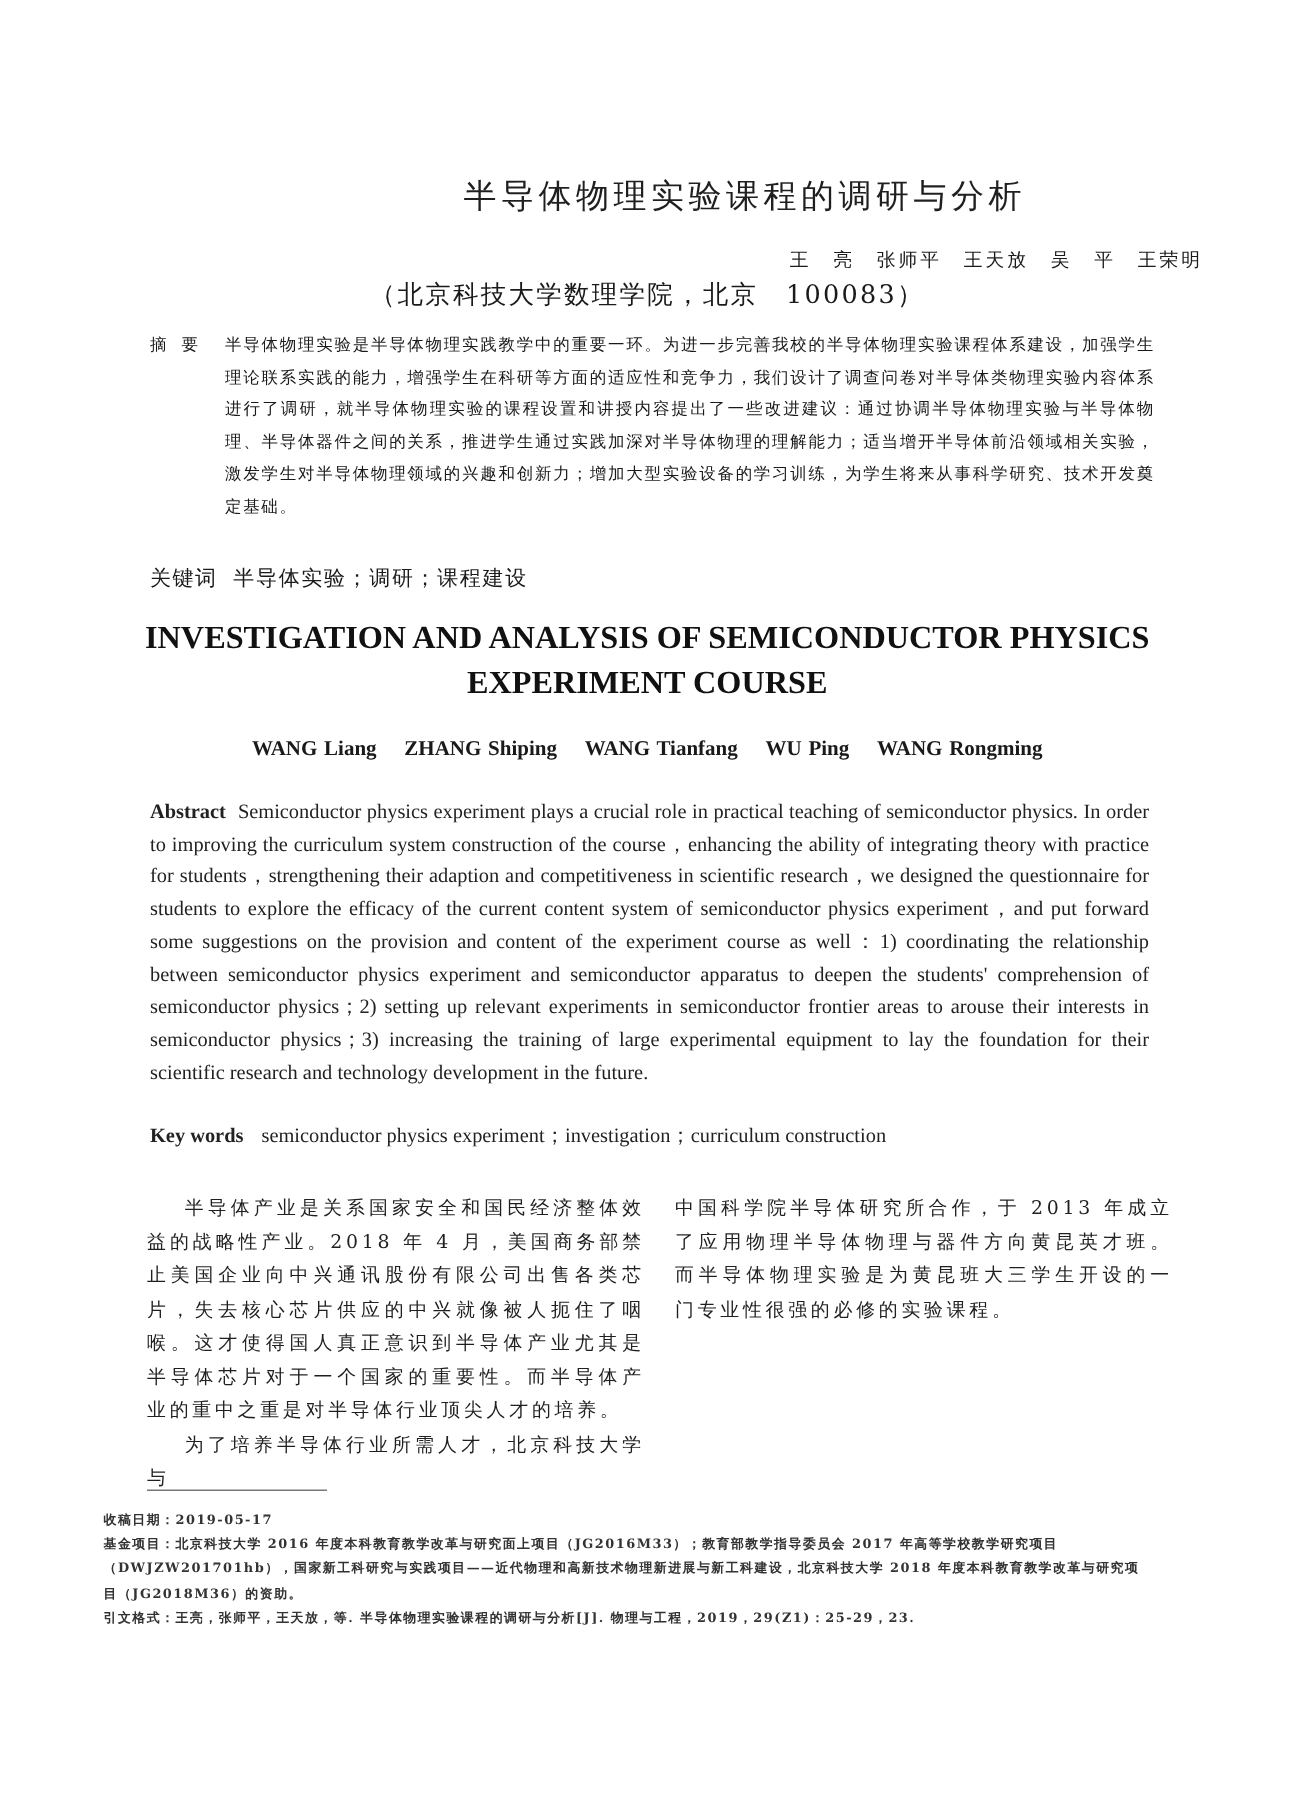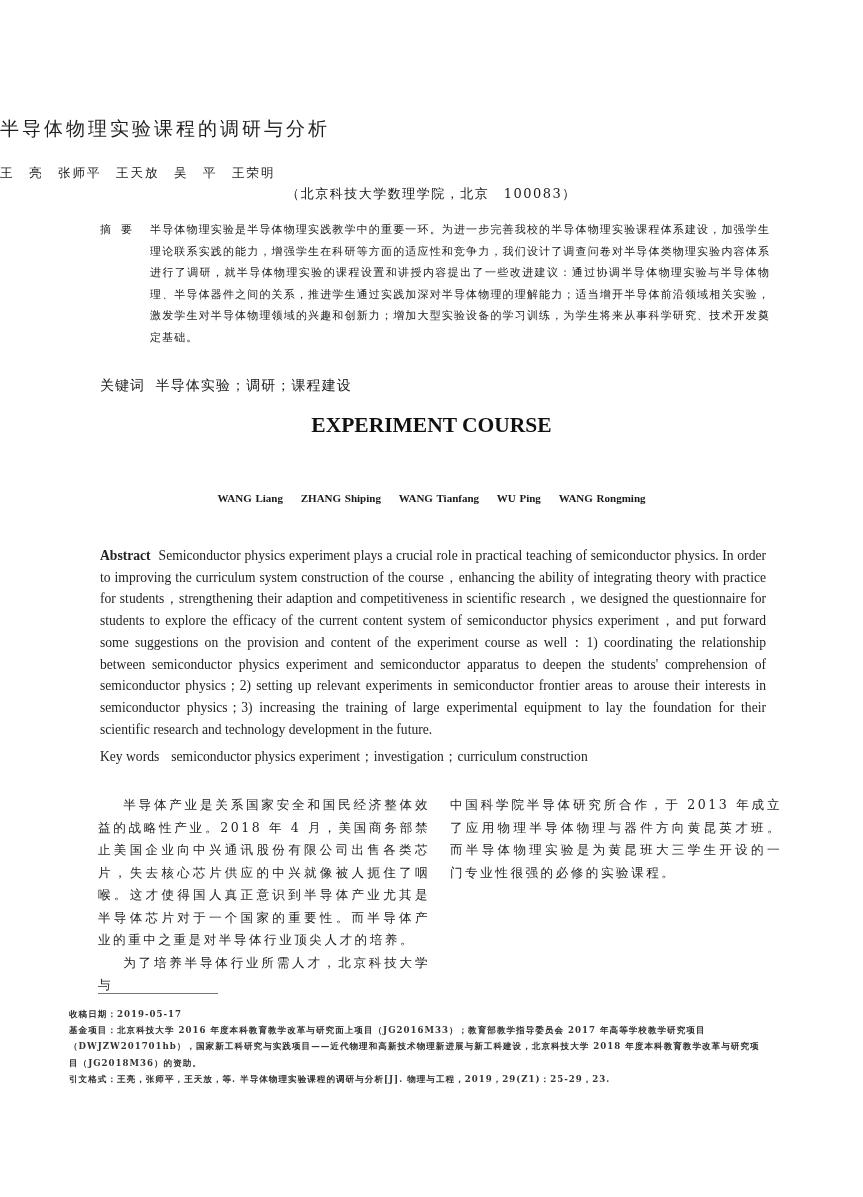--- a/index.html
+++ b/index.html
@@ -2,30 +2,30 @@
 <html><head>
 <meta charset="utf-8">
 <style>
   html, body { margin: 0; padding: 0; background: #ffffff; }
   body {
     width: 863px; height: 1197px; position: relative; overflow: hidden;
     font-family: "DejaVu Serif", serif; color: #1a1a1a;
   }
   .page { position: absolute; left: 0; top: 0; width: 863px; height: 1197px; }
   .cn-title {
-    position: absolute; top: 116px; left: 0; width: 684px; text-align: left;
-    font-size: 19px; letter-spacing: 3px; color: #1f1f1f;
+    position: absolute; top: 116px; left: 0; width: 684px; text-align: right;
+    font-size: 22px; letter-spacing: 3px; color: #1f1f1f;
   }
   .cn-authors {
-    position: absolute; top: 165px; left: 0; width: 802px; text-align: left;
+    position: absolute; top: 165px; left: 0; width: 802px; text-align: right;
     font-size: 12.5px; word-spacing: 14px; letter-spacing: 2px;
   }
   .cn-affil {
     position: absolute; top: 185px; left: 0; width: 863px; text-align: center;
-    font-size: 13px; letter-spacing: 1.5px;
+    font-size: 17px; letter-spacing: 1.5px;
   }
   .cn-abstract {
     position: absolute; top: 219px; left: 100px; width: 670px;
     font-size: 11px; line-height: 21.6px; letter-spacing: 1.1px;
   }
   .cn-abstract .lbl {
     position: absolute; left: 0; top: 0; width: 50px; letter-spacing: 10px;
   }
   .cn-abstract .body { margin-left: 50px; text-align: justify; }
   .cn-kw {
@@ -33,39 +33,39 @@
     font-size: 14px; letter-spacing: 1.1px;
   }
   .cn-kw .lbl { display: inline-block; width: 50px; letter-spacing: 1px; }
   .en-title {
     position: absolute; top: 410px; left: 0; width: 863px; text-align: center;
     font-family: "Liberation Serif", serif; font-weight: bold; font-size: 21.5px;
     line-height: 30px; color: #111;
   }
   .en-authors {
     position: absolute; top: 492px; left: 0; width: 863px; text-align: center;
-    font-family: "Liberation Serif", serif; font-weight: bold; font-size: 11px;
+    font-family: "Liberation Serif", serif; font-weight: bold; font-size: 14px;
     word-spacing: 1px;
   }
   .en-authors span { margin: 0 7px; }
   .en-affil {
     position: absolute; top: 515px; left: 0; width: 863px; text-align: center;
     font-family: "Liberation Serif", serif; font-size: 9.6px; color: #333;
   }
   .en-abstract {
     position: absolute; top: 530px; left: 100px; width: 666px;
     font-family: "Liberation Serif", serif; font-size: 13.6px; line-height: 21.7px;
-    text-align: justify; color: #222; margin-top: 15px;
+    text-align: justify; color: #222;
   }
   .en-abstract .lbl { font-weight: bold; margin-right: 8px; }
   .en-kw {
     position: absolute; top: 748px; left: 100px; width: 666px;
     font-family: "Liberation Serif", serif; font-size: 13.6px; color: #222;
   }
-  .en-kw .lbl { font-weight: normal; margin-right: 12px; text-align: right; }
+  .en-kw .lbl { font-weight: bold; margin-right: 12px; text-align: right; }
   .col {
     position: absolute; top: 794px; width: 332px;
     font-size: 12.6px; line-height: 22.5px; letter-spacing: 2.5px;
     text-align: justify; color: #1f1f1f;
   }
   .col-left { left: 98px; }
   .col-right { left: 450px; }
   .col p { margin: 0; text-indent: 2em; }
   .col p.noindent { text-indent: 0; }
   .fn-rule {
@@ -96,20 +96,21 @@
     <span class="lbl">摘要</span>
     <div class="body">半导体物理实验是半导体物理实践教学中的重要一环。为进一步完善我校的半导体物理实验课程体系建设，加强学生理论联系实践的能力，增强学生在科研等方面的适应性和竞争力，我们设计了调查问卷对半导体类物理实验内容体系进行了调研，就半导体物理实验的课程设置和讲授内容提出了一些改进建议：通过协调半导体物理实验与半导体物理、半导体器件之间的关系，推进学生通过实践加深对半导体物理的理解能力；适当增开半导体前沿领域相关实验，激发学生对半导体物理领域的兴趣和创新力；增加大型实验设备的学习训练，为学生将来从事科学研究、技术开发奠定基础。</div>
   </div>
 
   <div class="cn-kw">
     <span class="lbl">关键词</span>
     <span>半导体实验；调研；课程建设</span>
   </div>
 
   <div class="en-title">
+    <div>INVESTIGATION AND ANALYSIS OF SEMICONDUCTOR PHYSICS</div>
     <div>EXPERIMENT COURSE</div>
   </div>
 
   <div class="en-authors">
     <span>WANG Liang</span>
     <span>ZHANG Shiping</span>
     <span>WANG Tianfang</span>
     <span>WU Ping</span>
     <span>WANG Rongming</span>
   </div>

